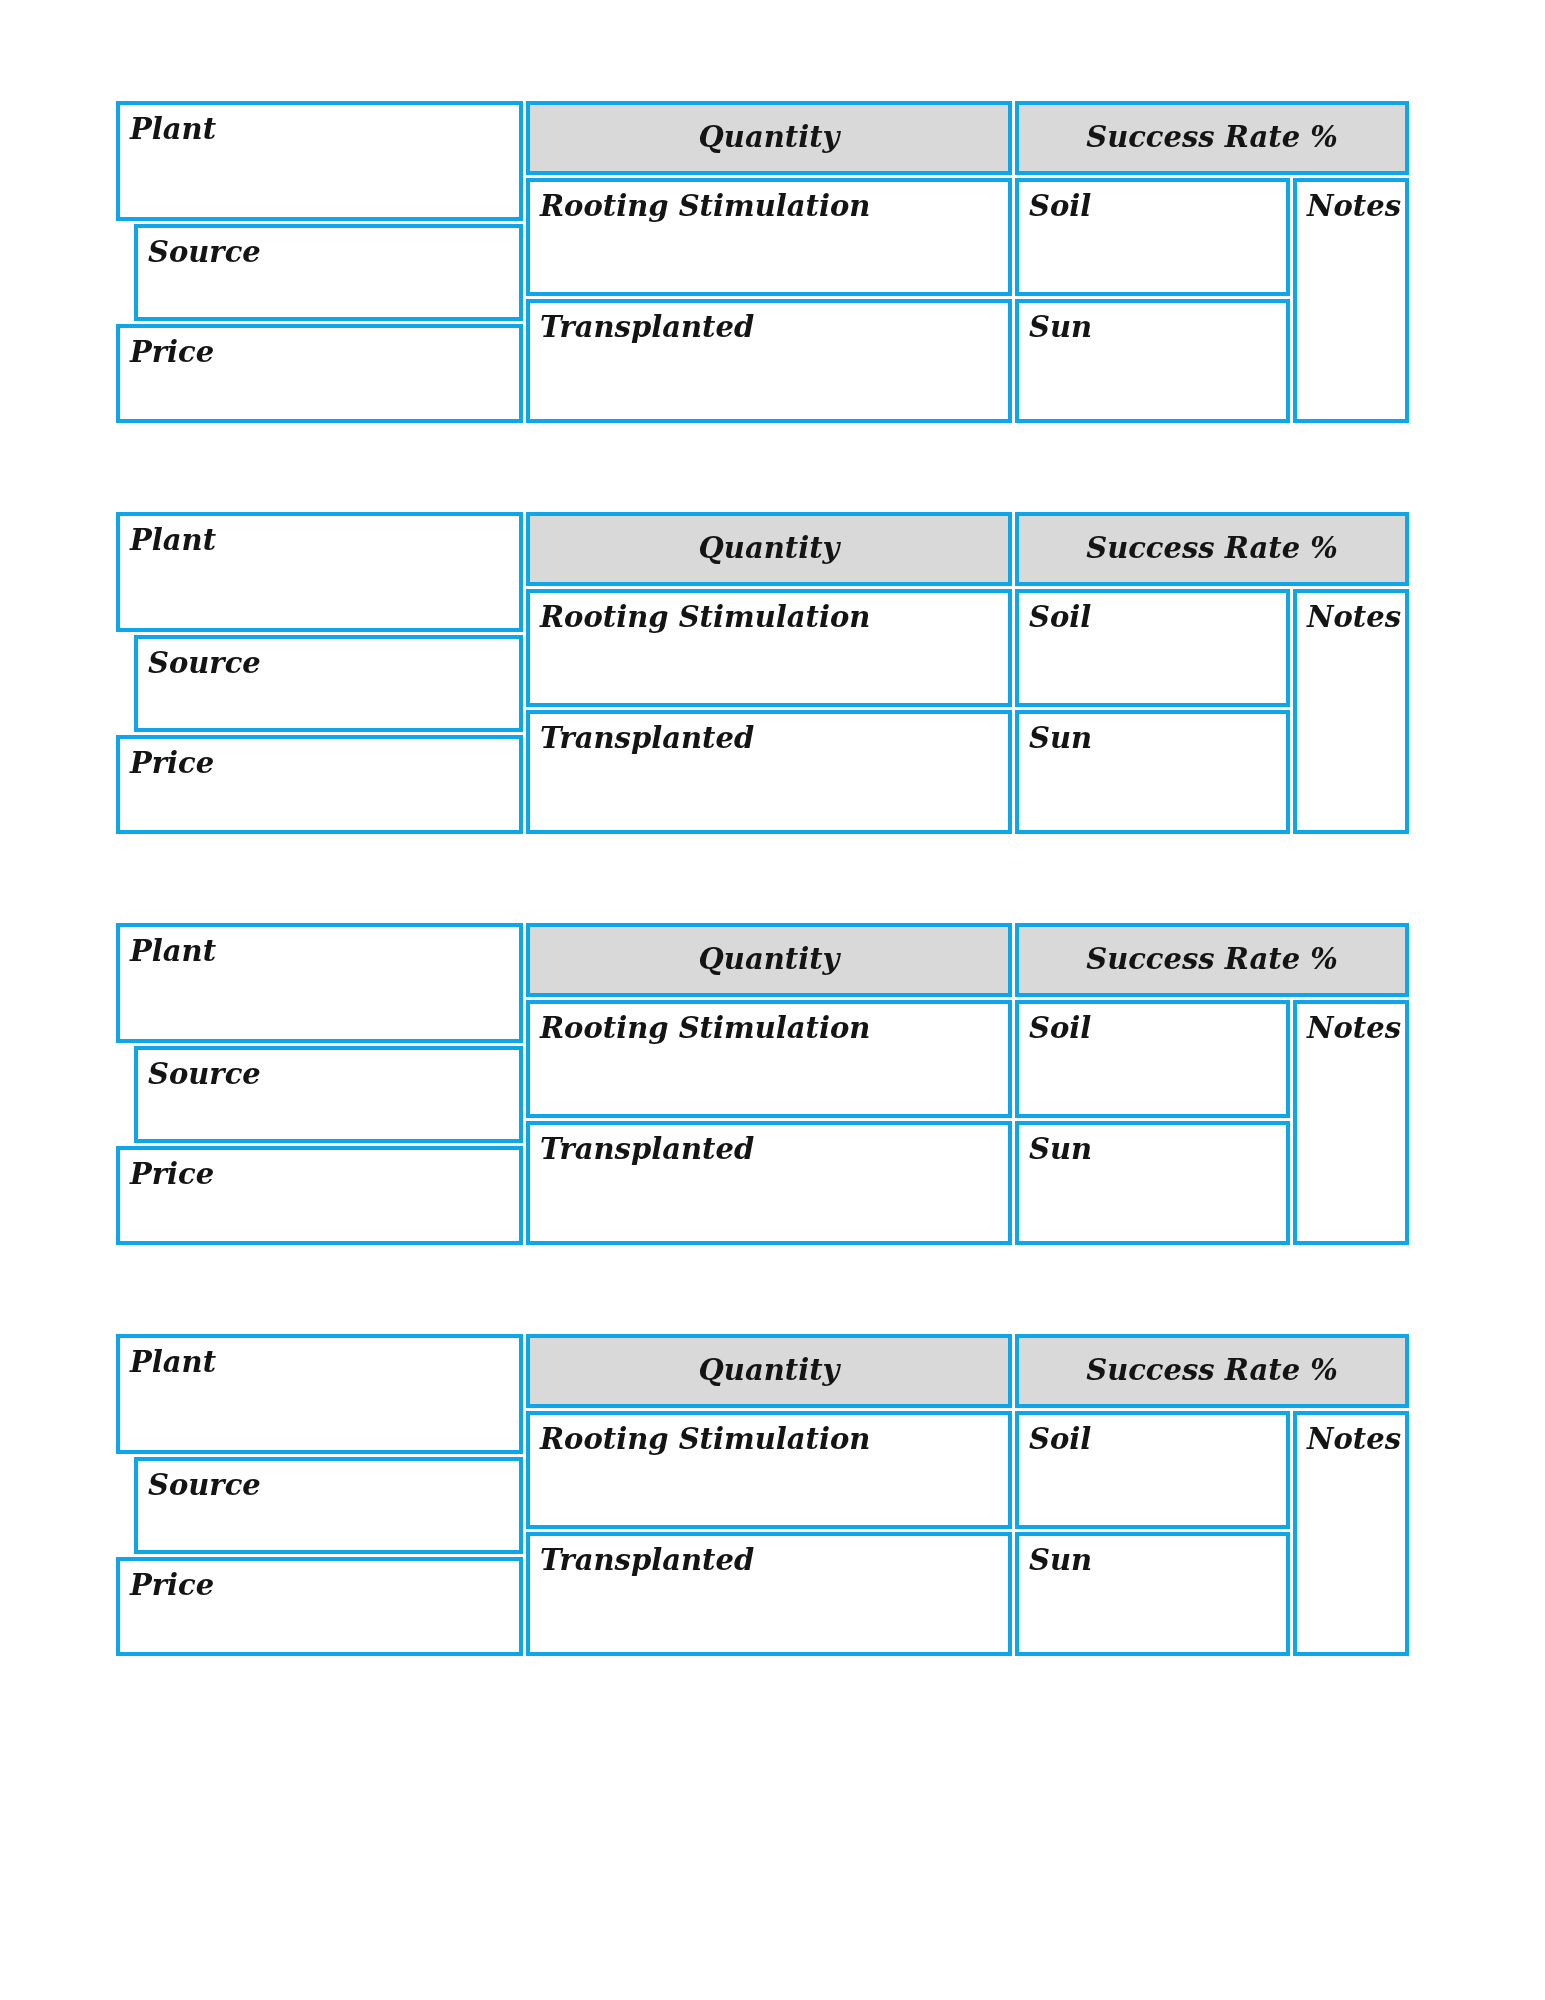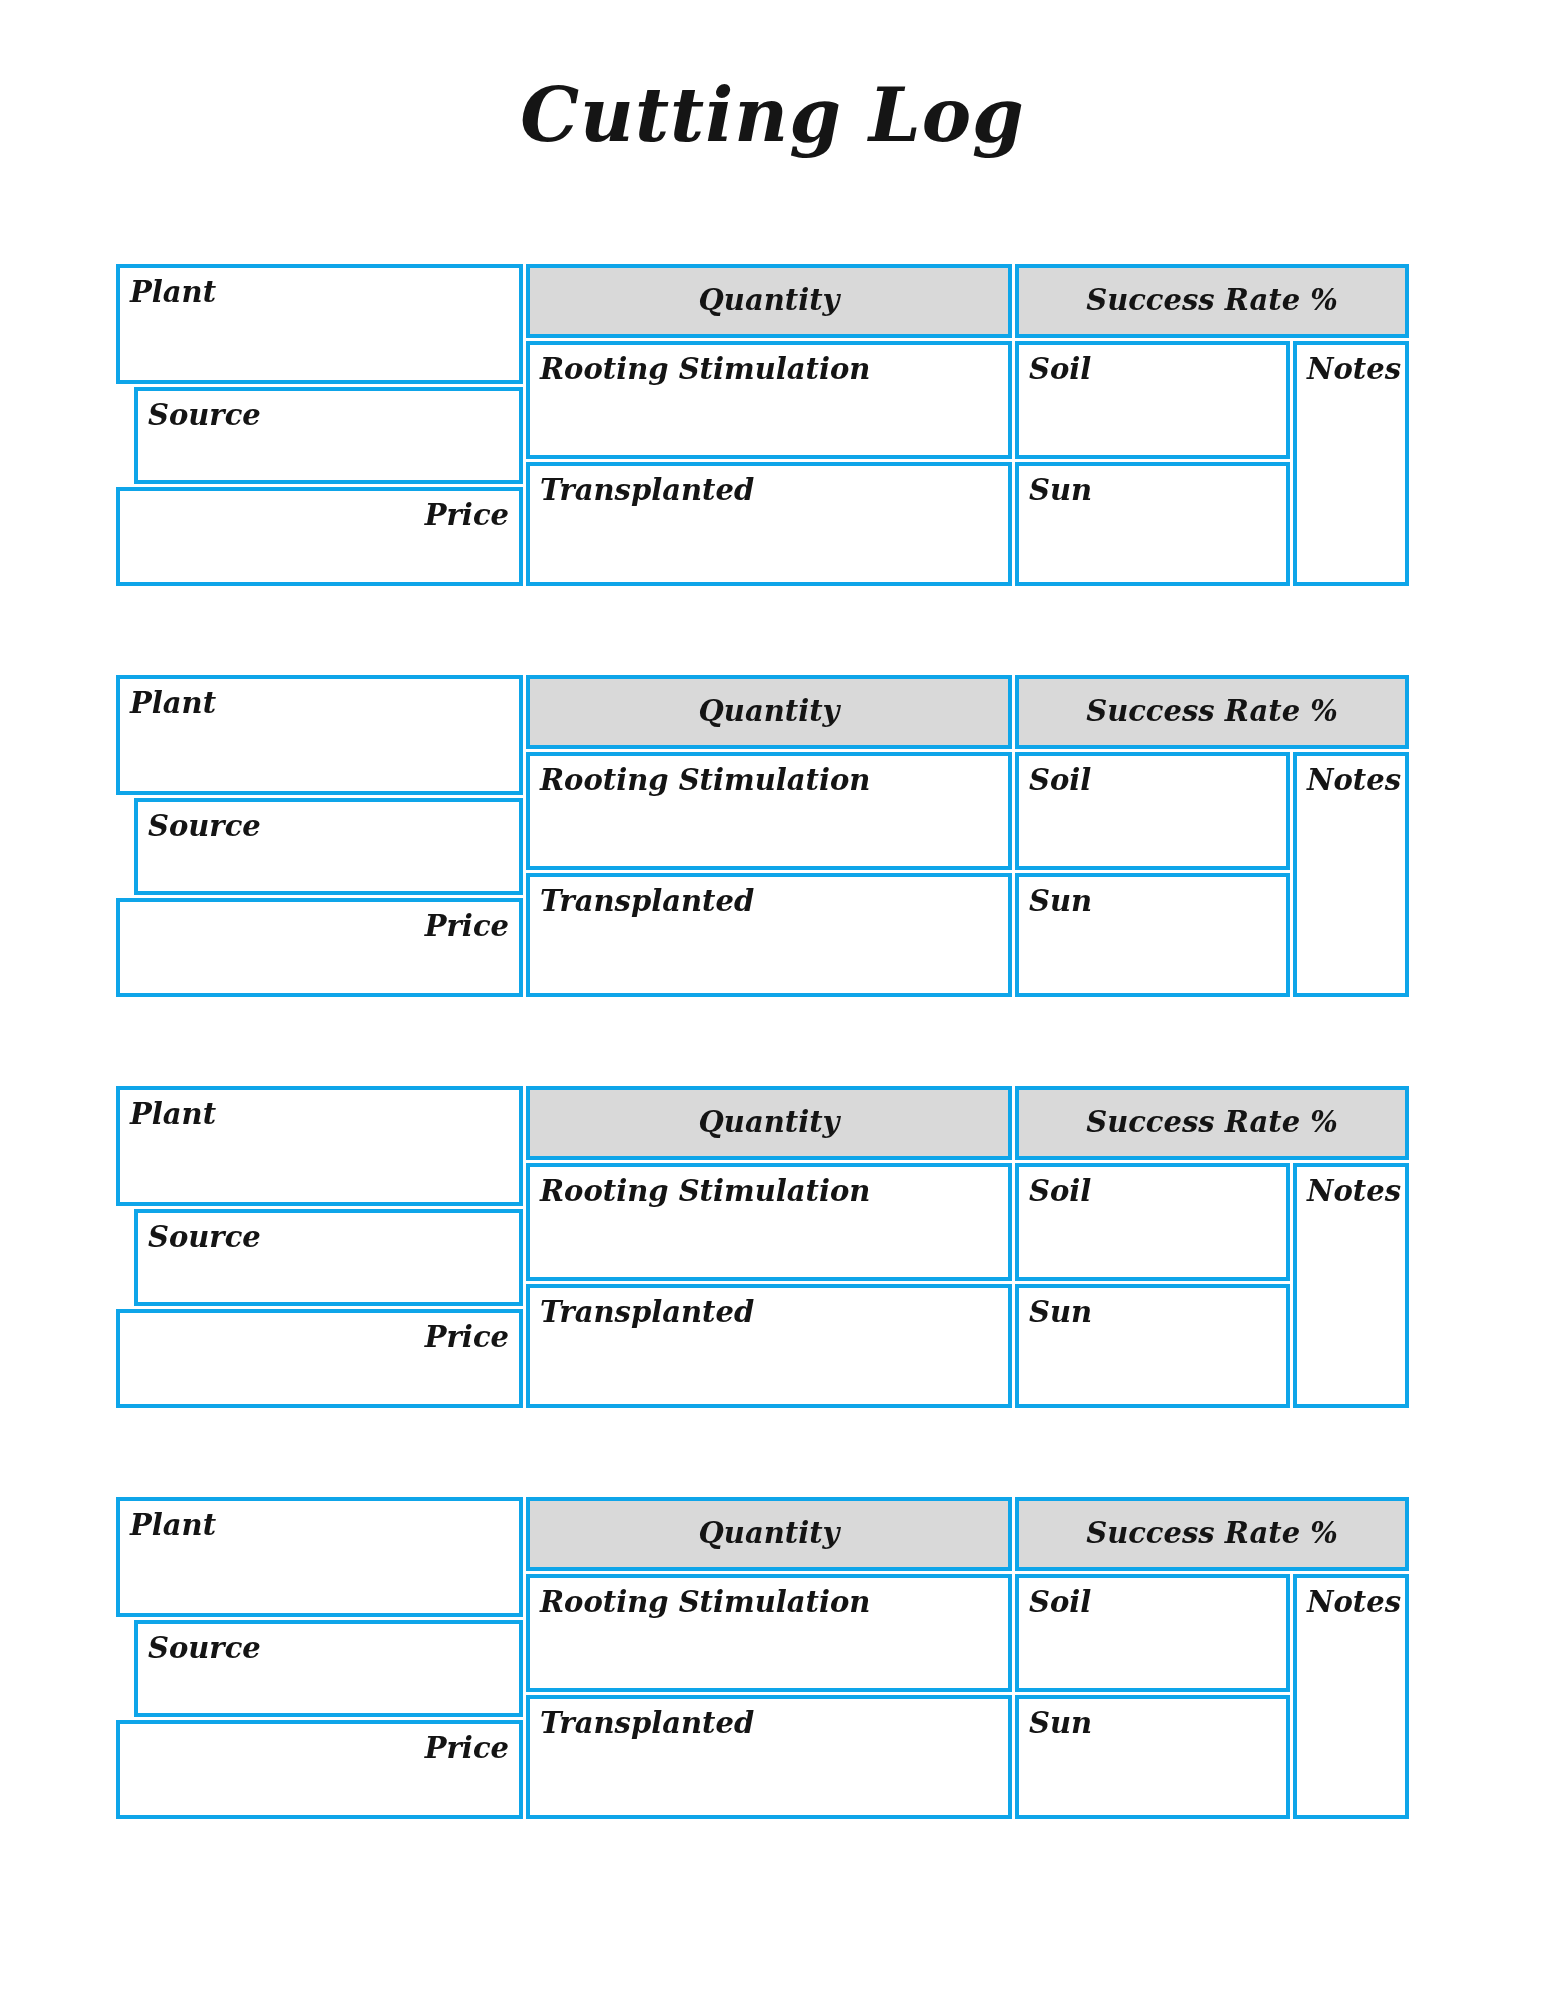--- a/index.html
+++ b/index.html
@@ -57,21 +57,21 @@
   }
   .cell.header {
     background: #d9d9d9;
     display: flex;
     align-items: center;
     justify-content: center;
     padding: 0;
   }
   .cell.plant        { height: 120px; }
   .cell.source       { height: 97px; margin-left: 18px;  }
-  .cell.price        { flex: 1; text-align: right; }
+  .cell.price        { flex: 1; }
   .cell.qheader      { height: 74px; }
   .cell.rooting      { height: 118px; }
   .cell.transplanted { flex: 1; }
   .cell.sheader      { height: 74px; }
   .subrow {
     flex: 1;
     display: flex;
     gap: 3px;
     min-height: 0;
   }
@@ -89,21 +89,20 @@
     display: inline-block;
     font-size: 29px;
     line-height: 1.15;
     white-space: nowrap;
   }
 </style>
 </head>
 <body>
 
 <div class="page">
-  <h1 class="title">Cutting Log</h1>
   <main class="blocks" id="blocks">
   <section class="block">
     <div class="col left">
       <div class="cell plant">
         <span class="label">Plant</span>
       </div>
       <div class="cell source">
         <span class="label">Source</span>
       </div>
       <div class="cell price">

